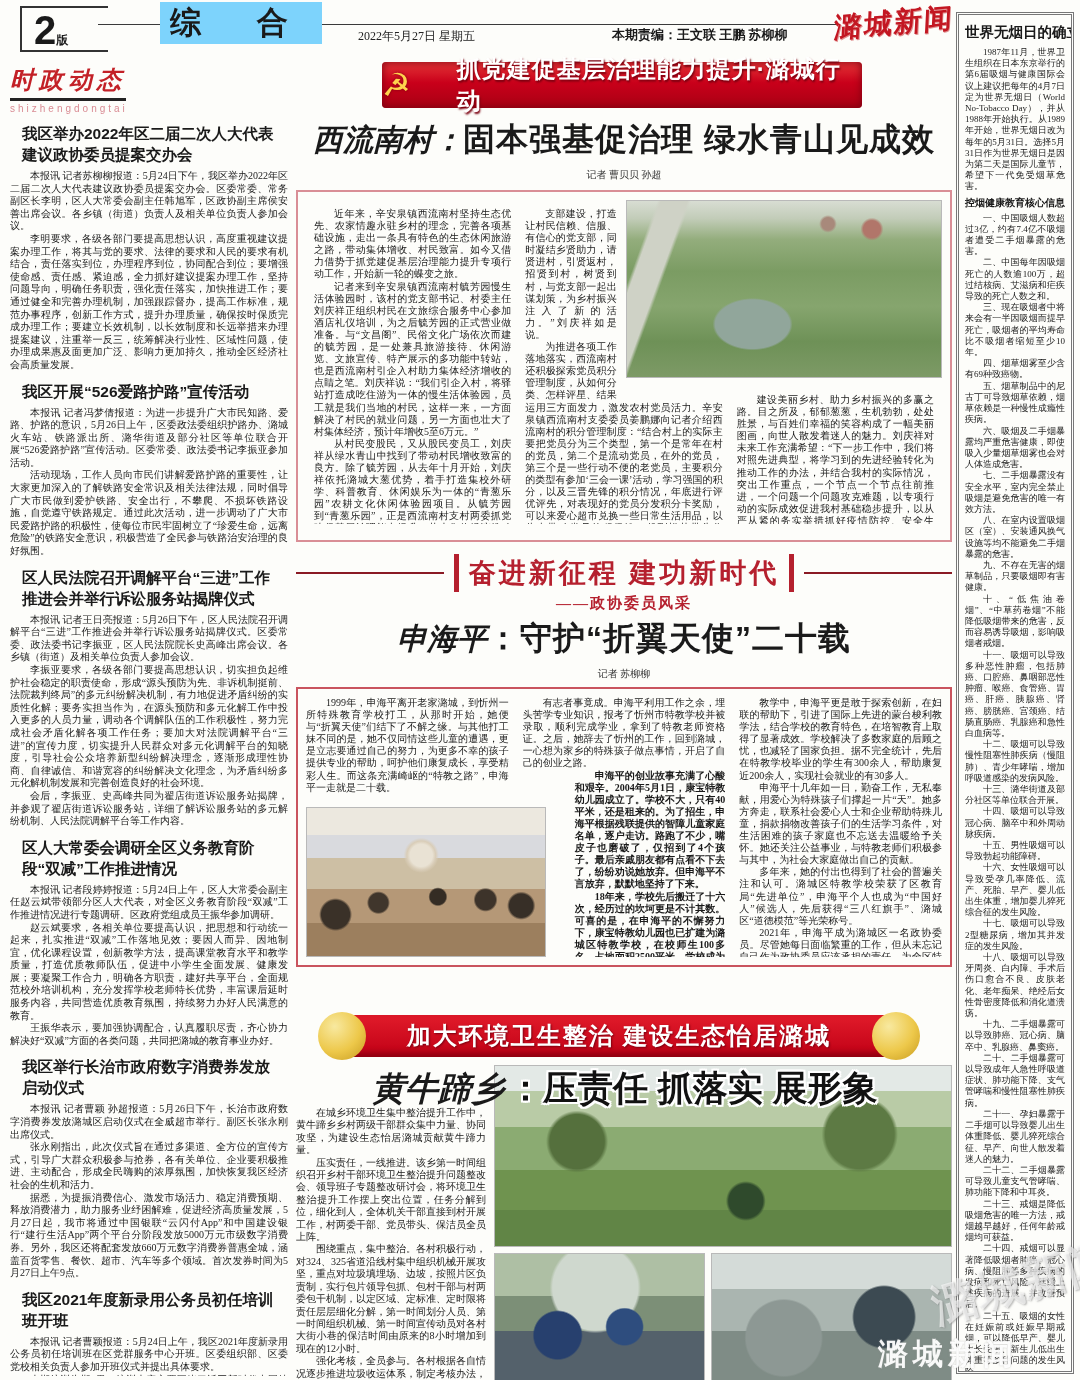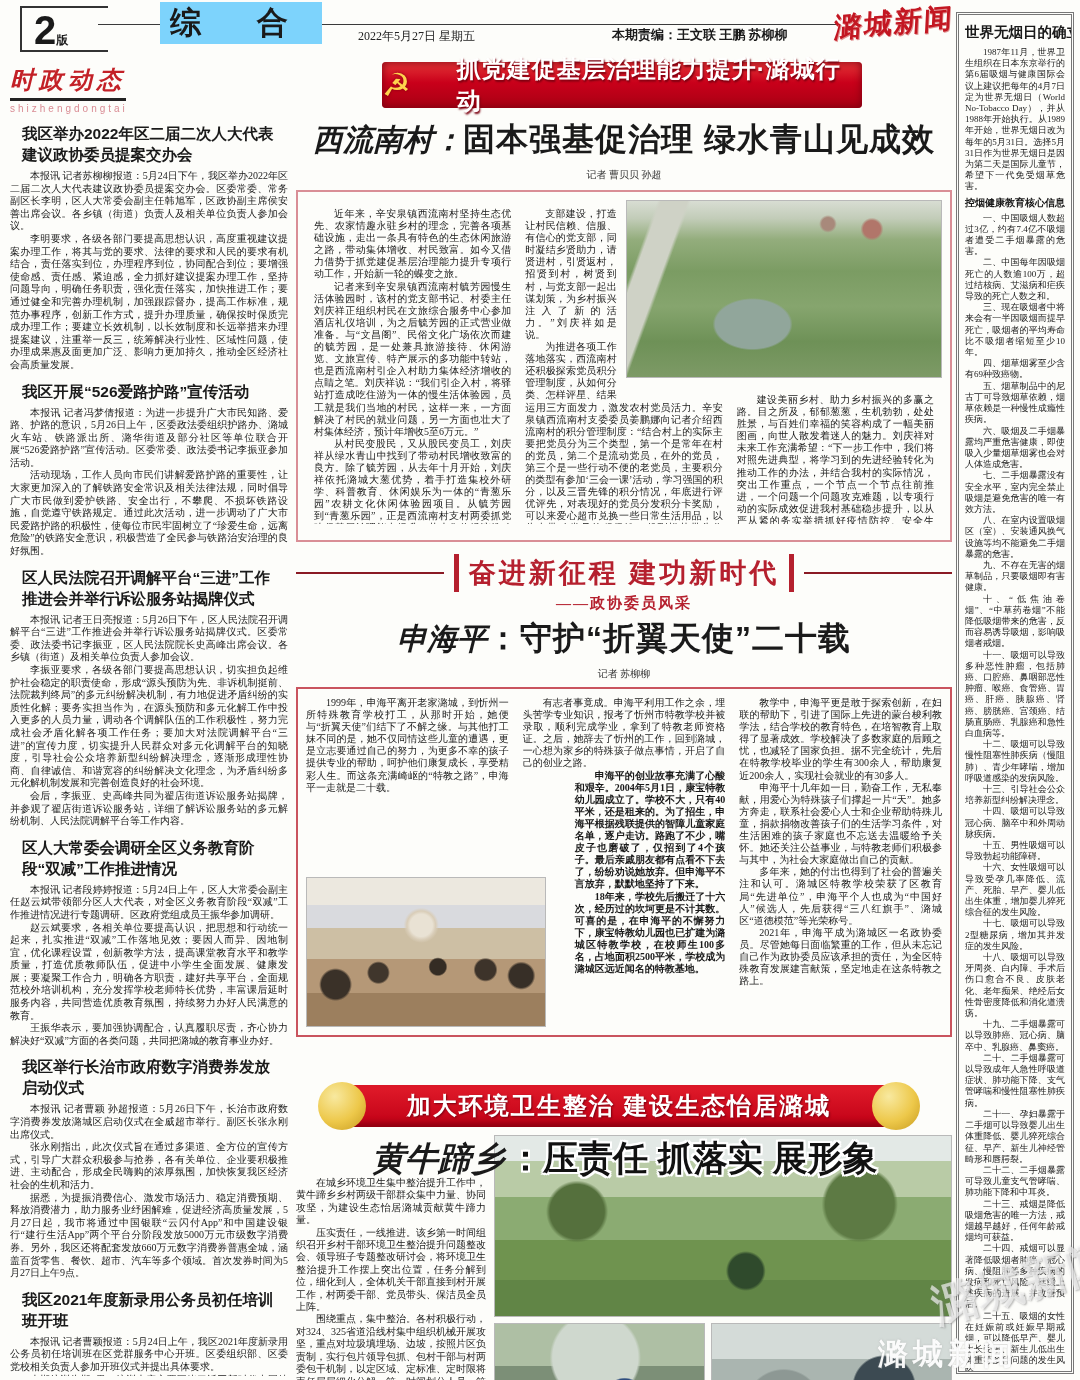--- a/index.html
+++ b/index.html
@@ -69,21 +69,21 @@
       linear-gradient(180deg,#d8ddd3 0%,#c2ccb8 10%,#93ad7c 22%,#7b9c63 40%,#86a56e 60%,#6e9157 80%,#7d9a66 100%); }
 
   .banner2 { margin-top:12px; text-align:center; }
   .b2-row { display:flex; align-items:center; justify-content:center; gap:10px; }
   .b2-rule { flex:1; border-top:2px solid #8a1a24; }
   .b2-bar { width:5px; height:38px; background:#b5202e; }
   .b2-text { color:#b5202e; font-weight:900; font-size:27px; letter-spacing:3px;
              font-family:"Liberation Sans",sans-serif; white-space:nowrap; }
   .b2-sub { color:#b5202e; font-weight:700; font-size:15px; margin-top:2px; letter-spacing:2px; }
 
-  .box2 { position:relative; margin-top:6px; height:350px; border:2px solid #c9545e;
+  .box2 { position:relative; margin-top:6px; height:280px; border:2px solid #c9545e;
           display:flex; gap:14px; padding:8px; }
   .box2 .col { flex:1; overflow:hidden; }
   .photo-classroom { position:absolute; left:8px; bottom:8px; width:240px; height:150px; z-index:2;
     background:
       radial-gradient(circle at 12% 72%, #3a3128 0 6%, transparent 7%),
       radial-gradient(circle at 30% 64%, #40362c 0 5%, transparent 6%),
       radial-gradient(circle at 55% 60%, #342c24 0 5%, transparent 6%),
       radial-gradient(circle at 75% 62%, #3d332a 0 5%, transparent 6%),
       radial-gradient(circle at 90% 66%, #372f27 0 5%, transparent 6%),
       radial-gradient(circle at 48% 32%, #e9e2d4 0 7%, #d9cdb8 9%, transparent 11%),
@@ -320,29 +320,29 @@
         <p>三、现在吸烟者中将来会有一半因吸烟而提早死亡，吸烟者的平均寿命比不吸烟者缩短至少10年。</p>
         <p>四、烟草烟雾至少含有69种致癌物。</p>
         <p>五、烟草制品中的尼古丁可导致烟草依赖，烟草依赖是一种慢性成瘾性疾病。</p>
         <p>六、吸烟及二手烟暴露均严重危害健康，即使吸入少量烟草烟雾也会对人体造成危害。</p>
         <p>七、二手烟暴露没有安全水平，室内完全禁止吸烟是避免危害的唯一有效方法。</p>
         <p>八、在室内设置吸烟区（室）、安装通风换气设施等均不能避免二手烟暴露的危害。</p>
         <p>九、不存在无害的烟草制品，只要吸烟即有害健康。</p>
         <p>十、“低焦油卷烟”、“中草药卷烟”不能降低吸烟带来的危害，反而容易诱导吸烟，影响吸烟者戒烟。</p>
         <p>十一、吸烟可以导致多种恶性肿瘤，包括肺癌、口腔癌、鼻咽部恶性肿瘤、喉癌、食管癌、胃癌、肝癌、胰腺癌、肾癌、膀胱癌、宫颈癌、结肠直肠癌、乳腺癌和急性白血病等。</p>
         <p>十二、吸烟可以导致慢性阻塞性肺疾病（慢阻肺）、青少年哮喘，增加呼吸道感染的发病风险。</p>
-        <p>十三、引导社会公众培养新型纠纷解决理念。</p>
+        <p>十三、潞华街道及部分社区等单位联合开展。</p>
         <p>十四、吸烟可以导致冠心病、脑卒中和外周动脉疾病。</p>
         <p>十五、男性吸烟可以导致勃起功能障碍。</p>
         <p>十六、女性吸烟可以导致受孕几率降低、流产、死胎、早产、婴儿低出生体重，增加婴儿猝死综合征的发生风险。</p>
         <p>十七、吸烟可以导致2型糖尿病，增加其并发症的发生风险。</p>
         <p>十八、吸烟可以导致牙周炎、白内障、手术后伤口愈合不良、皮肤老化、老年痴呆、绝经后女性骨密度降低和消化道溃疡。</p>
         <p>十九、二手烟暴露可以导致肺癌、冠心病、脑卒中、乳腺癌、鼻窦癌。</p>
         <p>二十、二手烟暴露可以导致成年人急性呼吸道症状、肺功能下降、支气管哮喘和慢性阻塞性肺疾病。</p>
-        <p>二十一、孕妇暴露于二手烟可以导致婴儿出生体重降低、婴儿猝死综合征、早产、新生儿神经管畸形和唇腭裂。</p>
+        <p>二十一、孕妇暴露于二手烟可以导致婴儿出生体重降低、婴儿猝死综合征、早产、向世人散发着迷人的魅力。</p>
         <p>二十二、二手烟暴露可导致儿童支气管哮喘、肺功能下降和中耳炎。</p>
         <p>二十三、戒烟是降低吸烟危害的唯一方法，戒烟越早越好，任何年龄戒烟均可获益。</p>
         <p>二十四、戒烟可以显著降低吸烟者肺癌、冠心病、慢阻肺等多种疾病的发病和死亡风险，延缓上述疾病的进展，并改善预后。</p>
         <p>二十五、吸烟的女性在妊娠前或妊娠早期戒烟，可以降低早产、婴儿生长受限、新生儿低出生体重等多种问题的发生风险。</p>
       </div>
 
   </aside>
 
   <div class="wm1">潞城新闻</div>
   <div class="wm2">潞城新闻</div>

